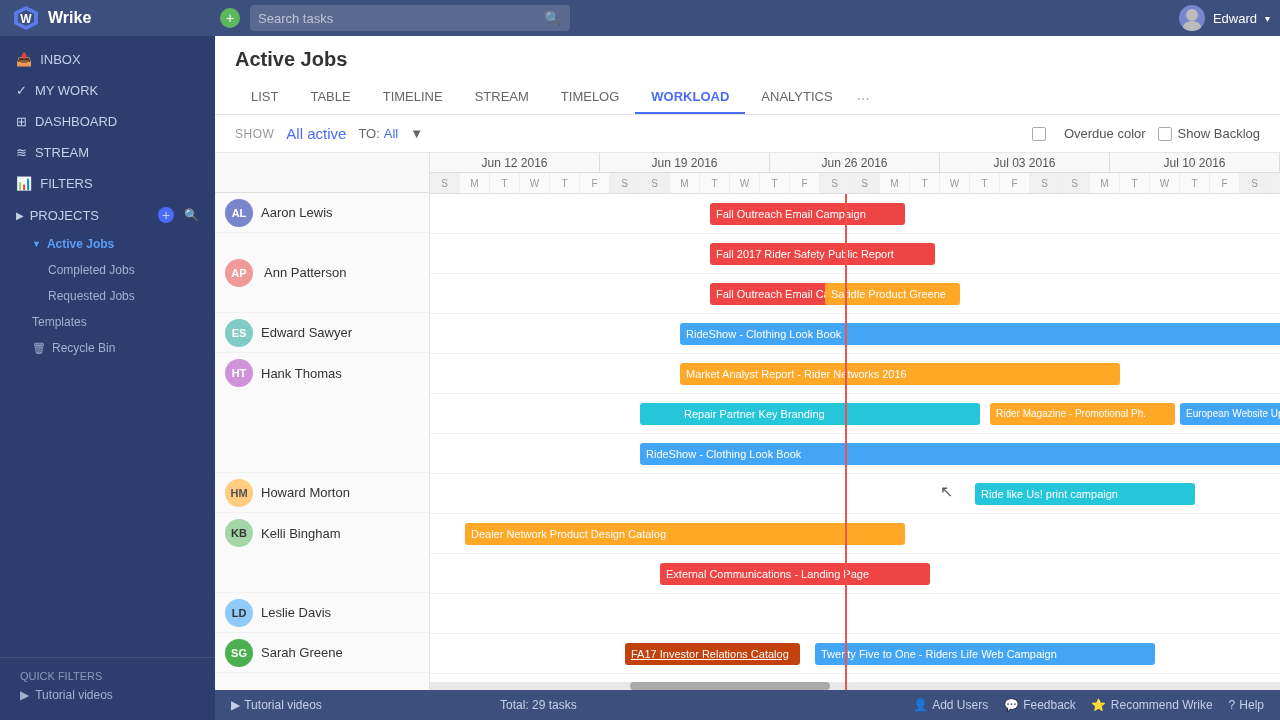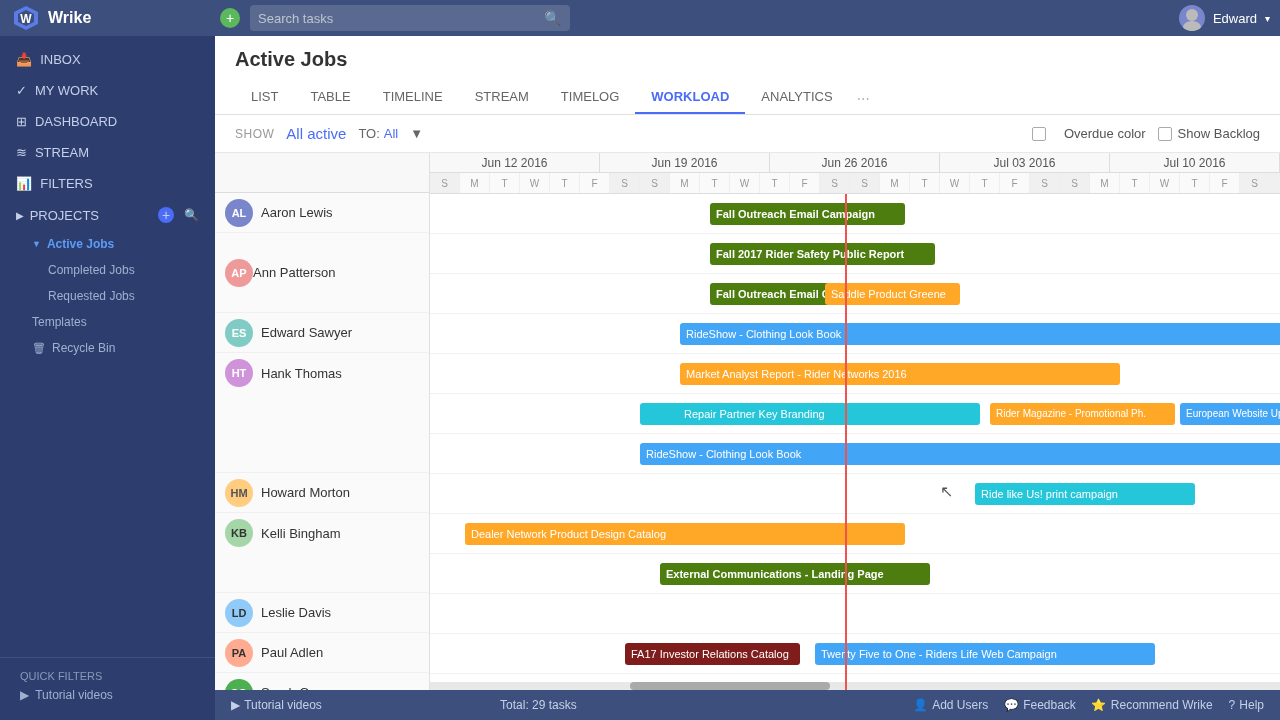--- a/index.html
+++ b/index.html
@@ -65,25 +65,25 @@
     .gantt-day { border-right: 1px solid #eee; font-size: 10px; color: #999; display: flex; align-items: center; justify-content: center; flex-shrink: 0; width: 30px; background: #fafafa; }
     .gantt-day.weekend { background: #f0f0f0; }
     .gantt-body { position: relative; }
     .gantt-row { height: 40px; display: flex; align-items: center; border-bottom: 1px solid #f0f0f0; position: relative; }
     .gantt-name-row { height: 40px; display: flex; align-items: center; padding: 0 10px; border-bottom: 1px solid #f0f0f0; gap: 8px; }
     .user-avatar { width: 28px; height: 28px; border-radius: 50%; background: #ccc; display: flex; align-items: center; justify-content: center; font-size: 11px; color: white; font-weight: 600; flex-shrink: 0; }
     .user-name { font-size: 13px; color: #333; }
 
     
     .bar { position: absolute; height: 22px; border-radius: 3px; display: flex; align-items: center; padding: 0 6px; font-size: 11px; color: white; white-space: nowrap; overflow: hidden; text-overflow: ellipsis; cursor: pointer; }
-    .bar-green { background: #4d7c0f; font-weight: bold; }
+    .bar-green { background: #ef4444; }
     .bar-blue { background: #42a5f5; }
     .bar-orange { background: #ffa726; }
     .bar-teal { background: #26c6da; }
-    .bar-red { background: #7f1d1d; }
+    .bar-red { background: #c2410c; text-decoration: underline; }
 
     
     .status-bar { height: 30px; background: #3d4f7c; display: flex; align-items: center; padding: 0 16px; gap: 20px; flex-shrink: 0; color: #c5cfe8; font-size: 12px; }
     .status-bar-center { margin-left: auto; margin-right: auto; }
     .status-bar-actions { display: flex; gap: 16px; margin-left: auto; }
     .status-action { display: flex; align-items: center; gap: 4px; cursor: pointer; color: #c5cfe8; }
 
     .today-line { position: absolute; top: 0; bottom: 0; width: 2px; background: #ef5350; z-index: 5; }
   </style>
 </head>
@@ -215,21 +215,21 @@
 
       <div class="gantt-names">
 
         <div style="height:40px;border-bottom:1px solid #ddd;background:#f8f8f8;"></div>
 
         <div class="gantt-name-row">
           <div class="user-avatar" style="background:#7986cb;">AL</div>
           <span class="user-name">Aaron Lewis</span>
         </div>
         <div class="gantt-name-row" style="height:80px;flex-direction:column;align-items:flex-start;justify-content:center;gap:0;">
-          <div style="display:flex;align-items:center;gap:0;padding:4px 0;">
+          <div style="display:flex;align-items:center;gap:11px;padding:4px 0;">
             <div class="user-avatar" style="background:#ef9a9a;">AP</div>
             <span class="user-name">Ann Patterson</span>
           </div>
         </div>
         <div class="gantt-name-row">
           <div class="user-avatar" style="background:#80cbc4;">ES</div>
           <span class="user-name">Edward Sawyer</span>
         </div>
         <div class="gantt-name-row" style="height:120px;flex-direction:column;align-items:flex-start;justify-content:flex-start;padding-top:6px;">
           <div style="display:flex;align-items:center;gap:8px;">
@@ -243,24 +243,20 @@
         </div>
         <div class="gantt-name-row" style="height:80px;flex-direction:column;align-items:flex-start;justify-content:flex-start;padding-top:6px;">
           <div style="display:flex;align-items:center;gap:8px;">
             <div class="user-avatar" style="background:#a5d6a7;color:#333;">KB</div>
             <span class="user-name">Kelli Bingham</span>
           </div>
         </div>
         <div class="gantt-name-row">
           <div class="user-avatar" style="background:#90caf9;color:#333;">LD</div>
           <span class="user-name">Leslie Davis</span>
-        </div>
-        <div class="gantt-name-row">
-          <div class="user-avatar" style="background:#ffab91;color:#333;">PA</div>
-          <span class="user-name">Paul Adlen</span>
         </div>
         <div class="gantt-name-row">
           <div class="user-avatar" style="background:#4caf50;">SG</div>
           <span class="user-name">Sarah Greene</span>
         </div>
 
       </div>
 
       <div class="gantt-scroll">
 

